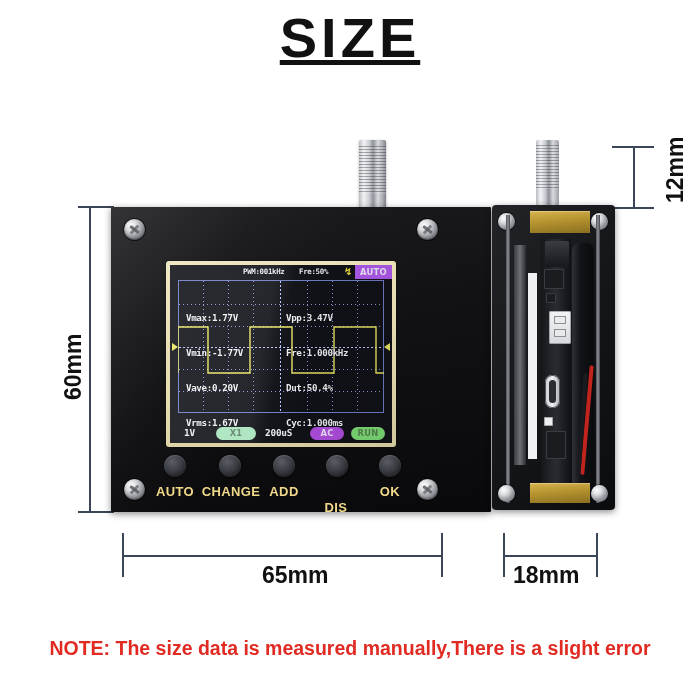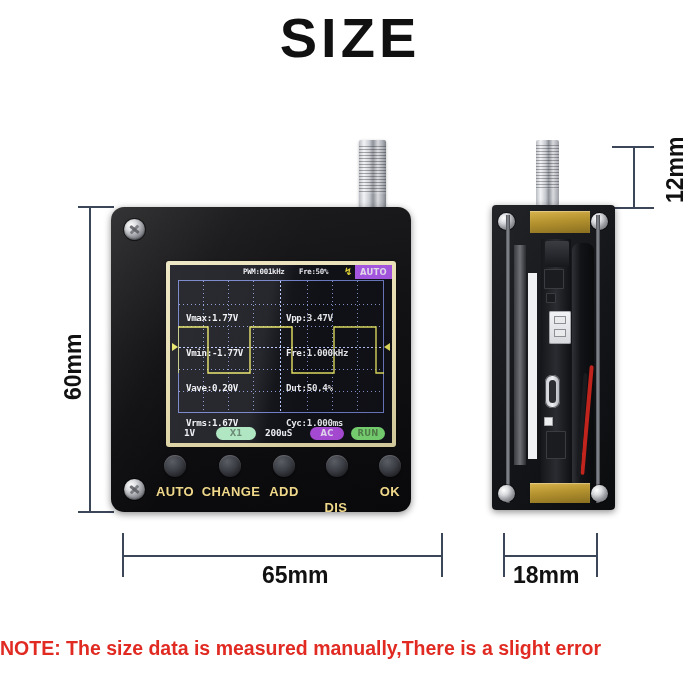--- a/index.html
+++ b/index.html
@@ -14,26 +14,27 @@
 
   
   .title{
     position:absolute;left:0;top:8px;width:700px;
     text-align:center;
     font-size:56px;line-height:60px;
     font-weight:bold;
     letter-spacing:4px;
     color:#111111;
     font-family:"Liberation Sans", sans-serif;
+    text-decoration:underline;
   }
 
   
   .note{
     position:absolute;left:0;top:636px;width:700px;
-    text-align:left;
+    text-align:center;
     font-size:19.5px;line-height:24px;
     font-weight:bold;
     color:#e02a22;
   }
 
   
   .dimline{position:absolute;background:#3c4659;}
   .dim-v{width:1.6px;}
   .dim-h{height:1.6px;}
   .tick{position:absolute;background:#3c4659;}
@@ -44,25 +45,25 @@
     font-size:23px;font-family:"Liberation Sans", sans-serif;
     white-space:nowrap;
   }
   .dimlabel.vert{
     transform:rotate(-90deg);
     transform-origin:left top;
   }
 
   
   .device-front{
-    position:absolute;left:111px;top:207px;width:300px;height:305px;
+    position:absolute;left:111px;top:207px;width:380px;height:305px;
     background:
       linear-gradient(118deg, rgba(255,255,255,0.10) 0%, rgba(255,255,255,0.02) 28%, rgba(0,0,0,0.0) 45%),
       linear-gradient(170deg,#1d1d1f 0%,#121214 40%,#09090b 100%);
-    border-radius:13px;
+    border-radius:1px;
     box-shadow:0 2px 7px rgba(0,0,0,0.45);
     overflow:hidden;
   }
   .screw{
     position:absolute;width:21px;height:21px;border-radius:50%;
     background:
       radial-gradient(circle at 34% 30%, #ffffff 0%, #d9dadd 28%, #9a9ca2 56%, #6e7077 78%, #4a4c52 100%);
     box-shadow:0 0 0 1px rgba(0,0,0,0.55), inset 0 -1px 2px rgba(0,0,0,0.4);
   }
   .screw::before{

